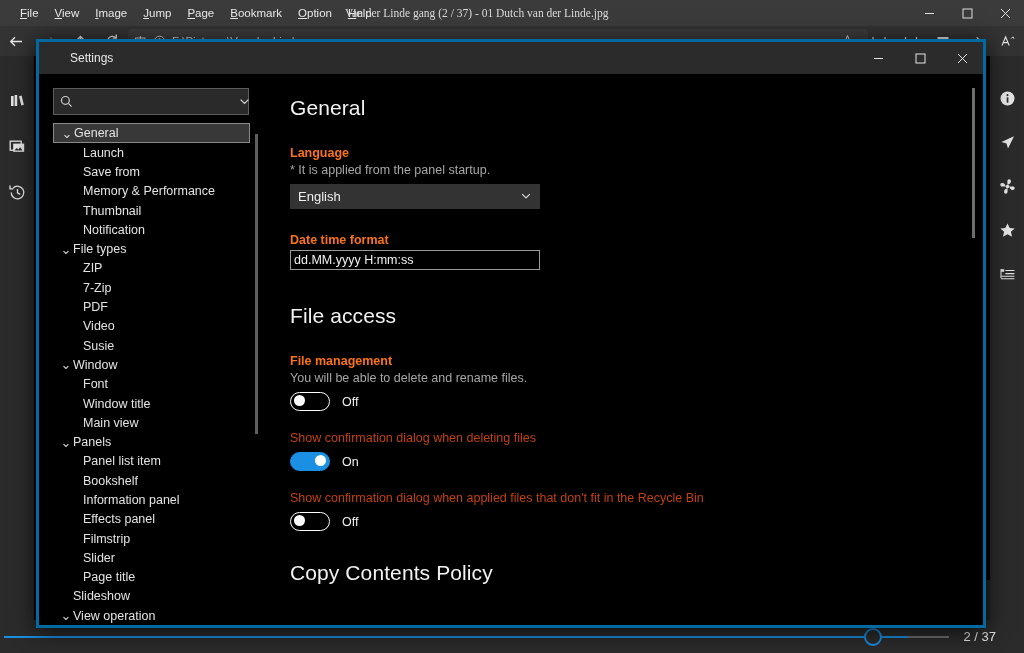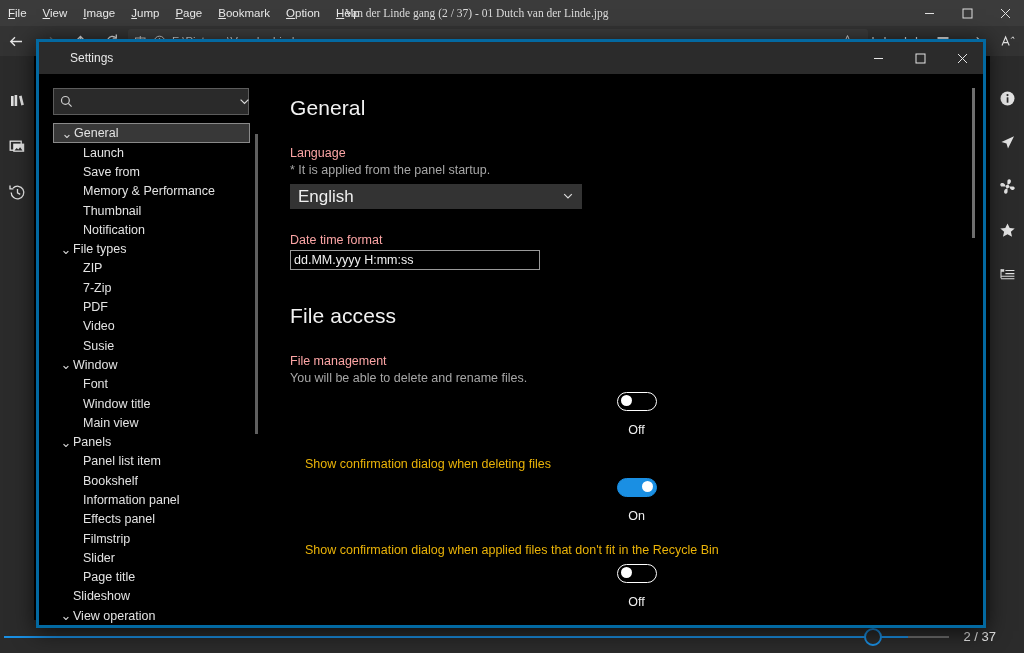--- a/index.html
+++ b/index.html
@@ -190,56 +190,56 @@
     overflow: hidden;
   }
   .content-scrollbar {
     position: absolute; right: 8px; top: 14px; width: 3px; height: 150px; background: #6e6e6e;
   }
   h1.sec {
     font-size: 21px; font-weight: 400; color: #f2f2f2; letter-spacing: .1px;
     margin-bottom: 26px;
   }
   h1.sec2 { margin-top: 34px; }
-  .fld-label { font-size: 12.5px; color: #fca5a5; margin-bottom: 3px; }
+  .fld-label { font-size: 12.5px; color: #f97316; margin-bottom: 3px; font-weight: bold; }
   .fld-note { font-size: 12.5px; color: #a7a7a7; margin-bottom: 7px; }
   .combo {
-    width: 292px; height: 25px; background: #333333;
+    width: 250px; height: 25px; background: #333333;
     display: flex; align-items: center; justify-content: space-between;
-    padding: 0 8px 0 8px; color: #efefef; font-size: 17px;
+    padding: 0 8px 0 8px; color: #efefef; font-size: 13px;
   }
   .combo .chev { color: #dcdcdc; font-size: 10px; }
   .textbox {
     width: 250px; height: 20px; background: #000; border: 1px solid #9a9a9a;
     color: #f0f0f0; font-size: 12.5px; display: flex; align-items: center;
     padding: 0 3px; font-family: "Liberation Sans", sans-serif; outline: none;
   }
   .gap-24 { height: 24px; }
 
-  .toggle-row { display: flex; align-items: center; gap: 12px; margin-top: 7px; flex-direction: column; }
+  .toggle-row { display: flex; align-items: center; gap: 12px; margin-top: 7px; }
   .toggle {
     width: 40px; height: 19px; border-radius: 10px; position: relative;
     border: 1.5px solid #ffffff; background: transparent;
   }
   .toggle .knob {
     position: absolute; width: 11px; height: 11px; border-radius: 50%;
     background: #ffffff; top: 2px; left: 3px;
   }
   .toggle.on { background: var(--accent, #1a8fe3); border-color: var(--accent, #1a8fe3); }
   .toggle.on .knob { left: auto; right: 3px; }
   .toggle-state { font-size: 12.5px; color: #efefef; }
-  .chk-label { font-size: 12.5px; color: #eab308; margin-top: 20px; margin-left: 15px; }
+  .chk-label { font-size: 12.5px; color: #c2410c; margin-top: 20px; }
 </style>
 </head>
 <body>
 
 <div id="stage">
 
   <div class="viewer-menubar">
-    <div id="menu-slot" style="display:flex;align-items:flex-start;">
+    <div id="menu-slot" style="display:flex;align-items:flex-start;padding-left:12px;">
         <div class="menu-item"><span class="acc">F</span>ile</div>
         <div class="menu-item"><span class="acc">V</span>iew</div>
         <div class="menu-item"><span class="acc">I</span>mage</div>
         <div class="menu-item"><span class="acc">J</span>ump</div>
         <div class="menu-item"><span class="acc">P</span>age</div>
         <div class="menu-item"><span class="acc">B</span>ookmark</div>
         <div class="menu-item"><span class="acc">O</span>ption</div>
         <div class="menu-item"><span class="acc">H</span>elp</div>
       </div>
   </div>

